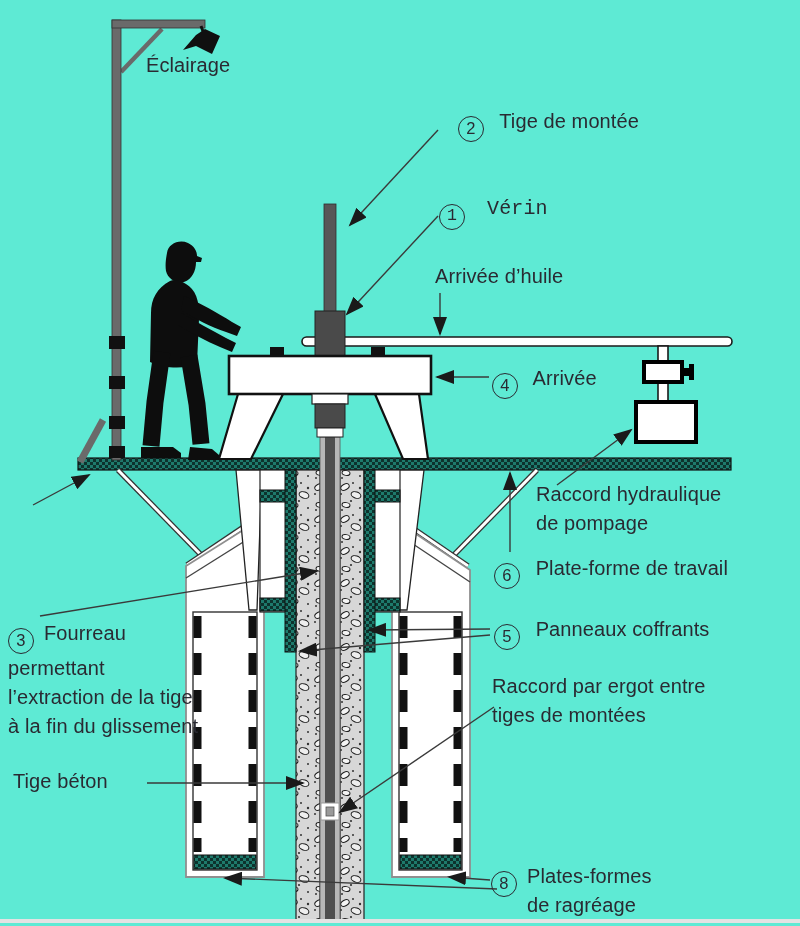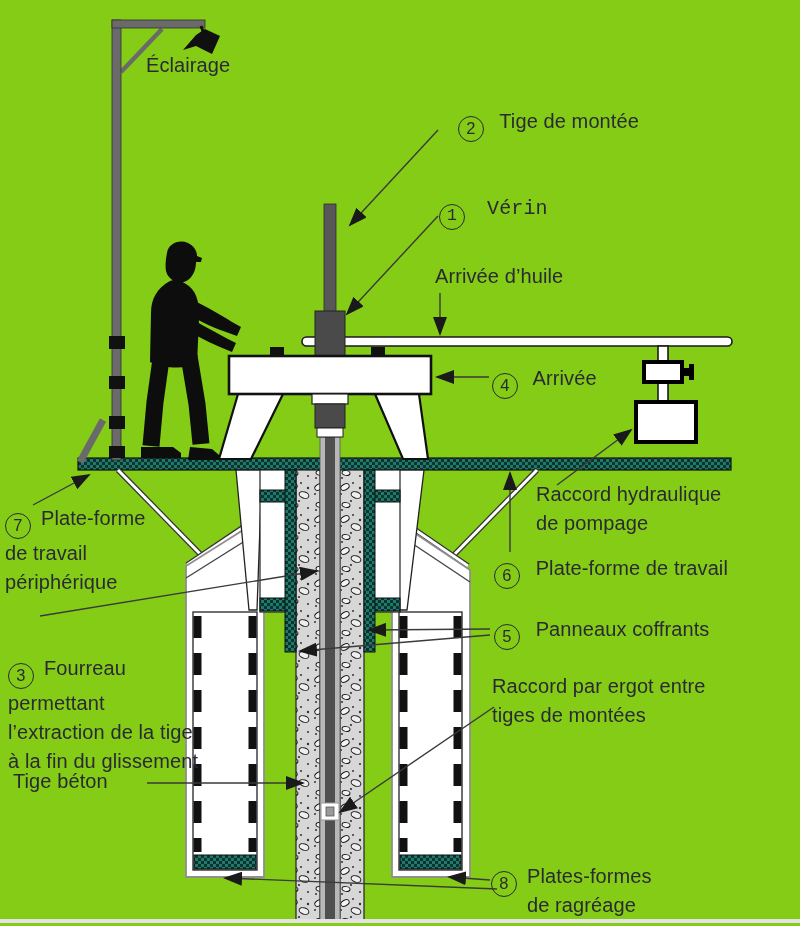--- a/index.html
+++ b/index.html
@@ -1,17 +1,17 @@
 <!DOCTYPE html>
 <html><head>
 <meta charset="utf-8">
 <style>
   html,body { margin:0; padding:0; background:#ffffff; }
   .stage {
-    position:relative; width:800px; height:926px; background:#84cc16;
+    position:relative; width:800px; height:926px; background:#5eead4;
     font-family:"Liberation Sans", sans-serif; overflow:hidden;
   }
   .stage > svg { position:absolute; left:0; top:0; }
   .callout {
     position:absolute; color:#2a2a32; font-size:20px; line-height:29px;
     letter-spacing:0.1px; white-space:nowrap;
   }
   .callout .txt { white-space:pre-line; }
   .callout.indent .txt { display:inline-block; vertical-align:top; white-space:pre-line; }
   .num {
@@ -207,27 +207,22 @@
 <div class="callout indent" style="left:536px; top:480px;">
   <span class="txt">Raccord hydraulique
 de pompage</span>
 </div>
 
 <div class="callout" style="left:494px; top:554px;">
   <span class="num">6</span>
   <span class="txt">Plate-forme de travail</span>
 </div>
 
-<div class="callout" style="left:5px; top:504px; max-width:200px;">
-  <span class="num">7</span><span class="txt">Plate-forme
-de travail
-périphérique</span>
-</div>
-
-<div class="callout" style="left:8px; top:619px; max-width:260px;margin-top:35px;">
+
+<div class="callout" style="left:8px; top:619px; max-width:260px;">
   <span class="num">3</span><span class="txt">Fourreau
 permettant
 l’extraction de la tige
 à la fin du glissement</span>
 </div>
 
 <div class="callout" style="left:13px; top:767px;">
   <span class="txt">Tige béton</span>
 </div>
 

